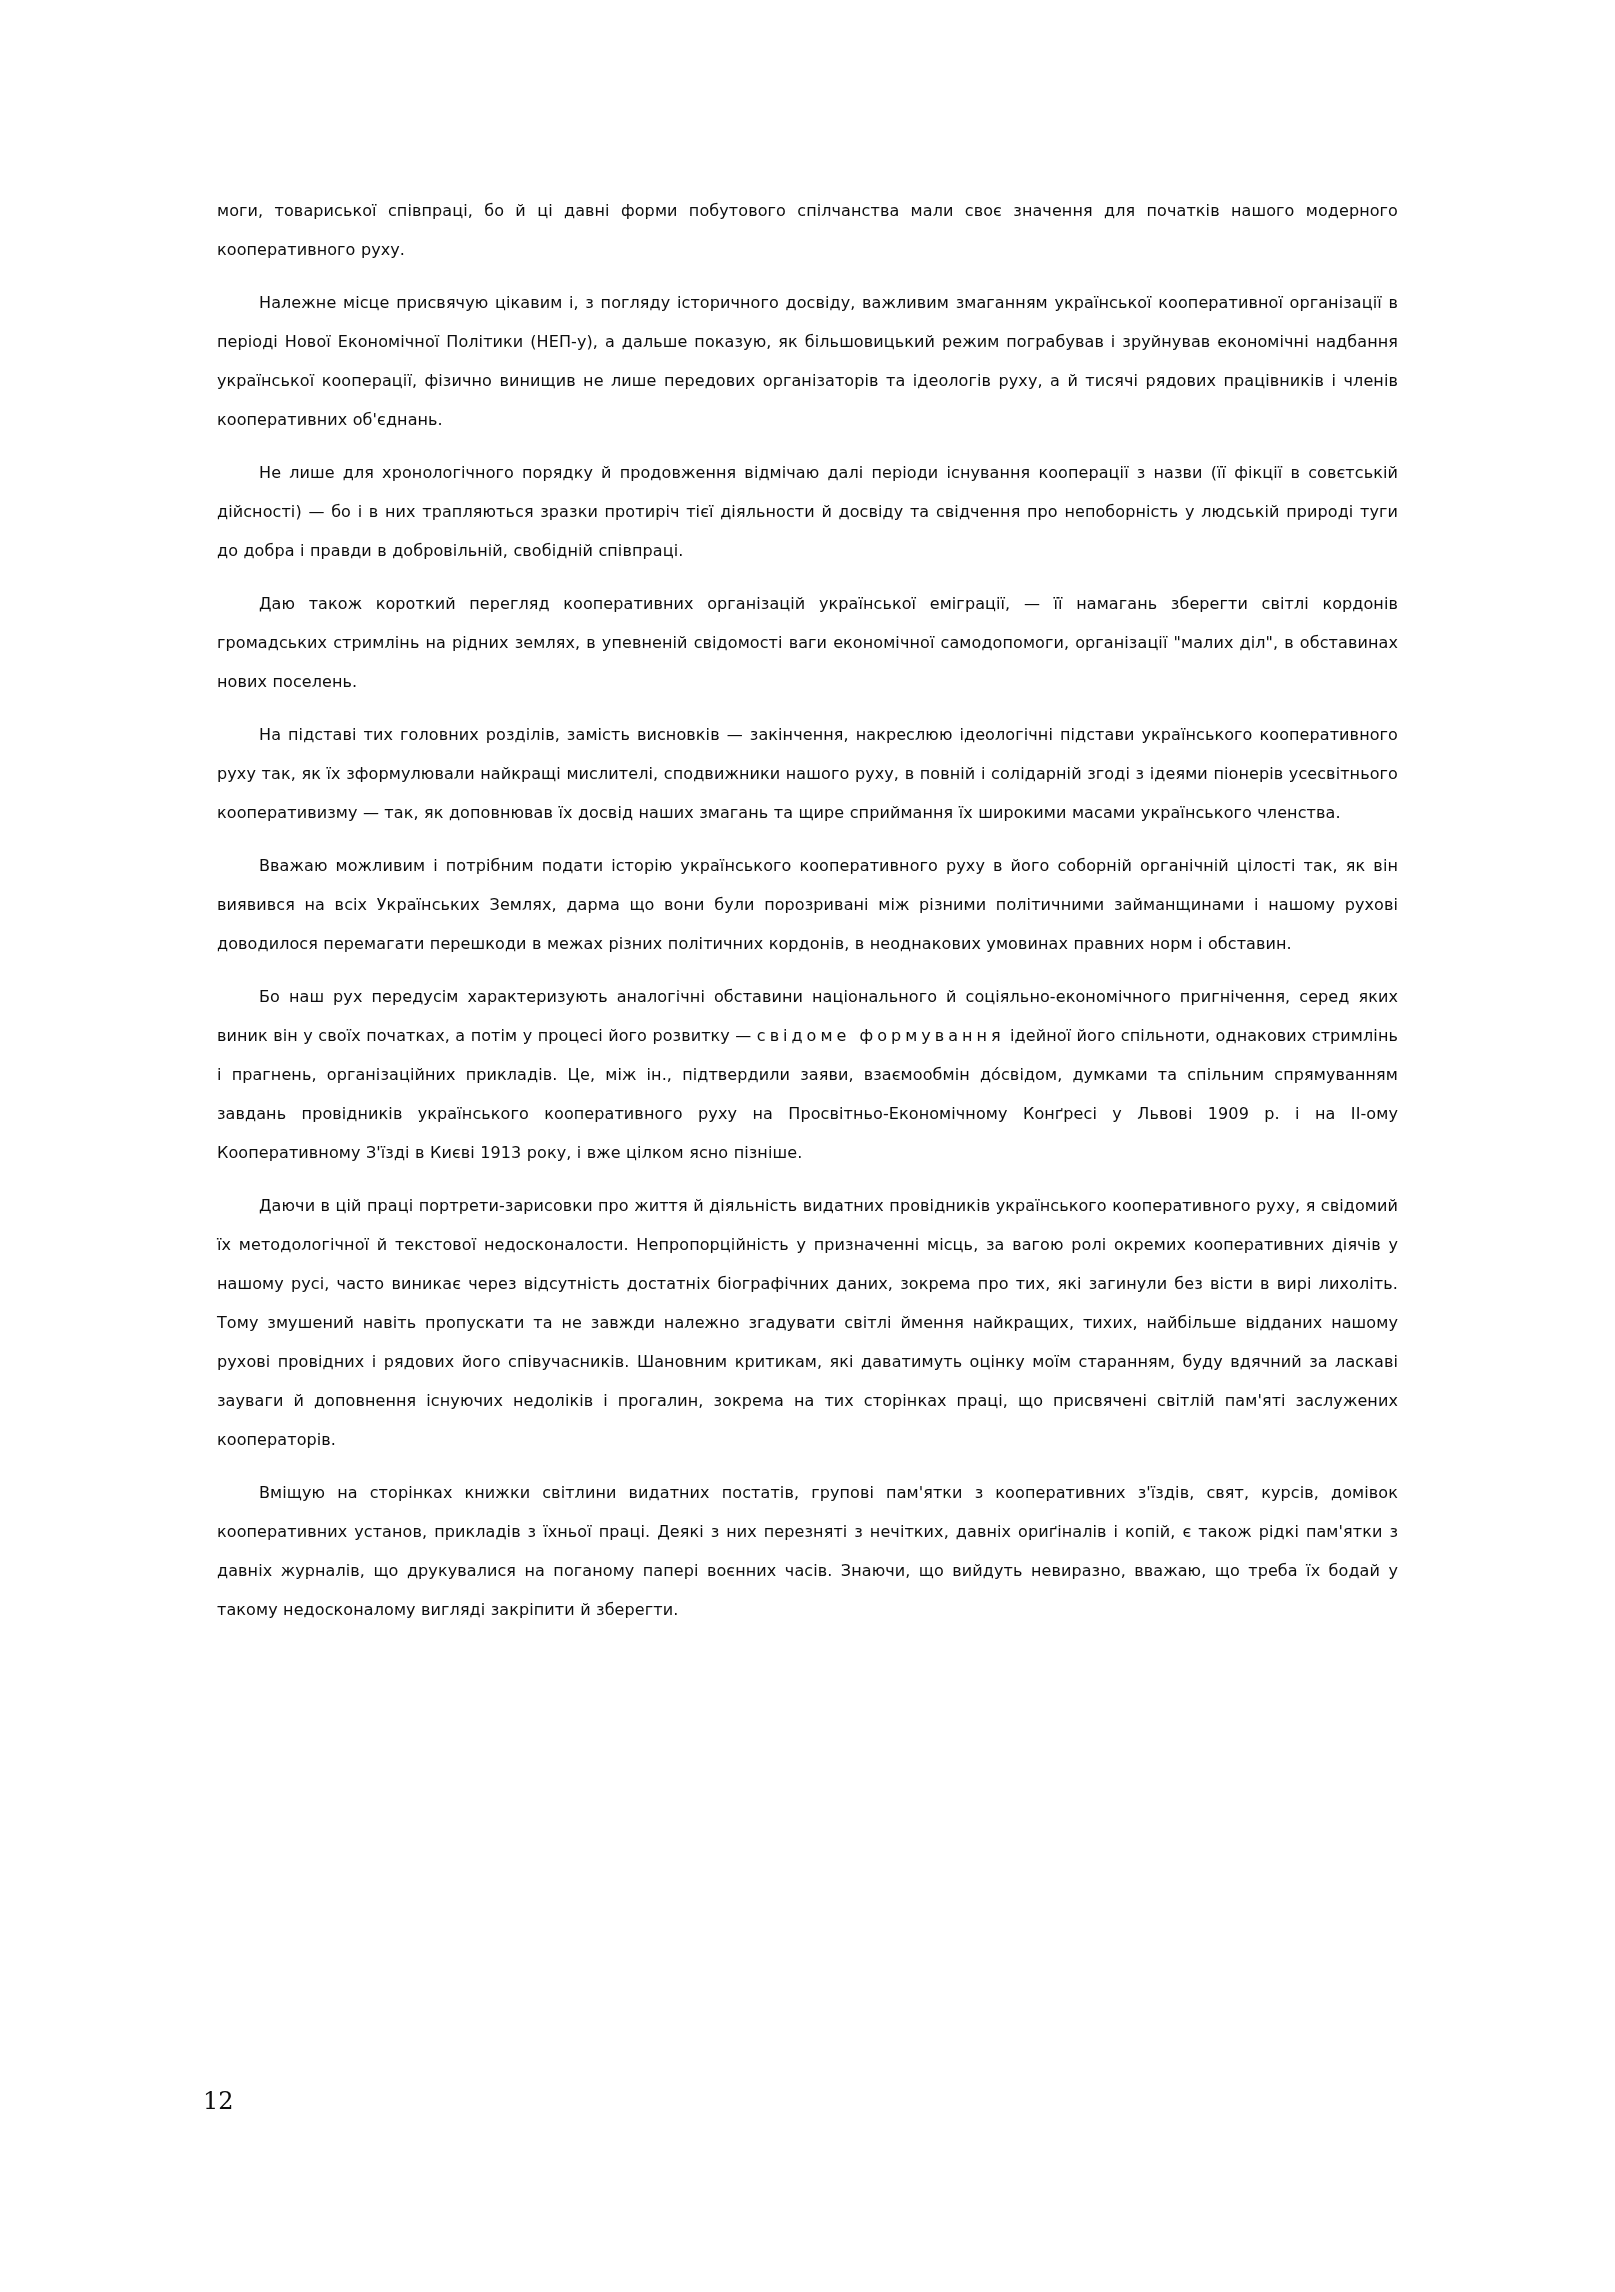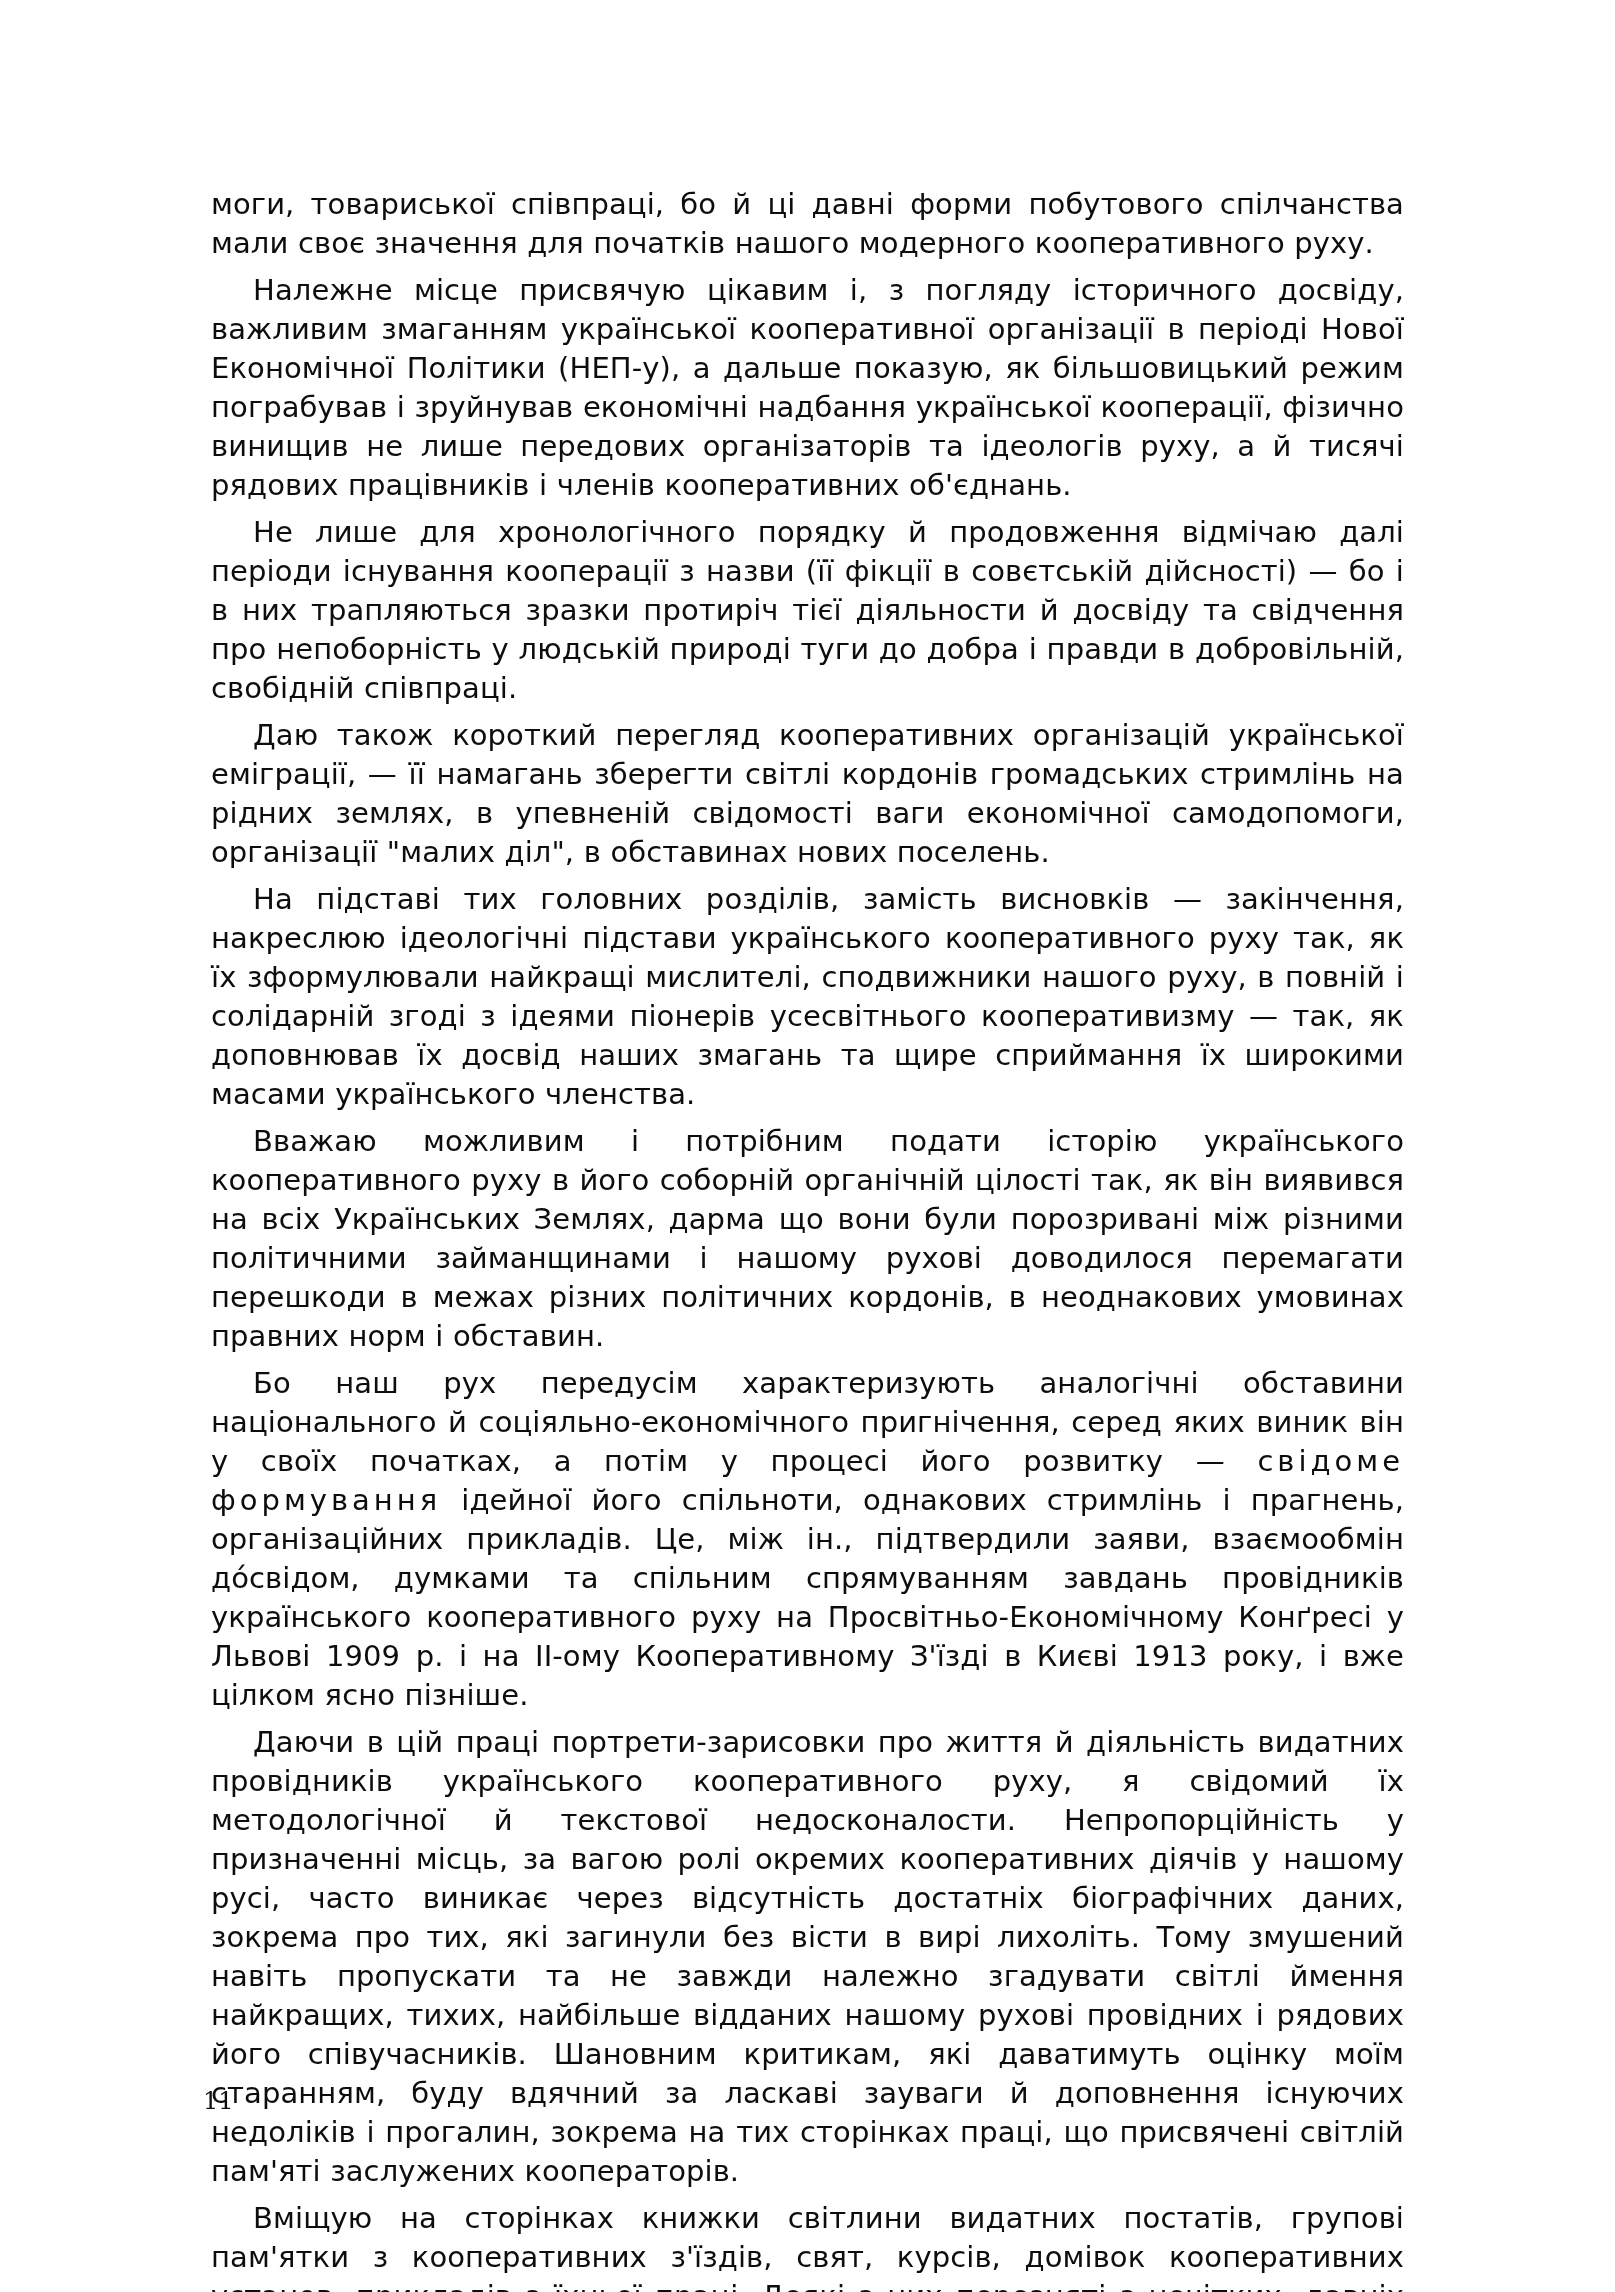--- a/index.html
+++ b/index.html
@@ -16,22 +16,22 @@
     font-family: "DejaVu Sans", sans-serif;
     color: #0d0d0d;
   }
   .content {
     position: absolute;
     left: 203px;
     top: 177px;
     width: 1209px;
   }
   p.para {
-    margin: 8px;
-    font-size: 29px;
+    margin: 14px;
+    font-size: 16px;
     line-height: 39px;
     text-align: justify;
     text-indent: 0;
     letter-spacing: 0.1px;
     word-spacing: 0.2px;
     hyphens: none;
   }
   p.para.indent {
     text-indent: 42px;
   }
@@ -64,15 +64,15 @@
     <p class="para indent">На підставі тих головних розділів, замість висновків — закінчення, накреслюю ідеологічні підстави українського кооперативного руху так, як їх зформулювали найкращі мислителі, сподвижники нашого руху, в повній і солідарній згоді з ідеями піонерів усесвітнього кооперативизму — так, як доповнював їх досвід наших змагань та щире сприймання їх широкими масами українського членства.</p>
     <p class="para indent">Вважаю можливим і потрібним подати історію українського кооперативного руху в його соборній органічній цілості так, як він виявився на всіх Українських Землях, дарма що вони були порозривані між різними політичними займанщинами і нашому рухові доводилося перемагати перешкоди в межах різних політичних кордонів, в неоднакових умовинах правних норм і обставин.</p>
     <p class="para indent">
       <span>Бо наш рух передусім характеризують аналогічні обставини національного й соціяльно-економічного пригнічення, серед яких виник він у своїх початках, а потім у процесі його розвитку — </span><span class="spaced">свідоме формування</span><span> ідейної його спільноти, однакових стримлінь і прагнень, організаційних прикладів. Це, між ін., підтвердили заяви, взаємообмін дóсвідом, думками та спільним спрямуванням завдань провідників українського кооперативного руху на Просвітньо-Економічному Конґресі у Львові 1909 р. і на ІІ-ому Кооперативному З'їзді в Києві 1913 року, і вже цілком ясно пізніше.</span>
     </p>
     <p class="para indent">Даючи в цій праці портрети-зарисовки про життя й діяльність видатних провідників українського кооперативного руху, я свідомий їх методологічної й текстової недосконалости. Непропорційність у призначенні місць, за вагою ролі окремих кооперативних діячів у нашому русі, часто виникає через відсутність достатніх біографічних даних, зокрема про тих, які загинули без вісти в вирі лихоліть. Тому змушений навіть пропускати та не завжди належно згадувати світлі ймення найкращих, тихих, найбільше відданих нашому рухові провідних і рядових його співучасників. Шановним критикам, які даватимуть оцінку моїм старанням, буду вдячний за ласкаві зауваги й доповнення існуючих недоліків і прогалин, зокрема на тих сторінках праці, що присвячені світлій пам'яті заслужених кооператорів.</p>
     <p class="para indent">Вміщую на сторінках книжки світлини видатних постатів, групові пам'ятки з кооперативних з'їздів, свят, курсів, домівок кооперативних установ, прикладів з їхньої праці. Деякі з них перезняті з нечітких, давніх ориґіналів і копій, є також рідкі пам'ятки з давніх журналів, що друкувалися на поганому папері воєнних часів. Знаючи, що вийдуть невиразно, вважаю, що треба їх бодай у такому недосконалому вигляді закріпити й зберегти.</p>
 
   </div>
 
-  <div class="page-number">11</div>
+  <div class="page-number">12</div>
 </div>
 
 
 </body></html>

